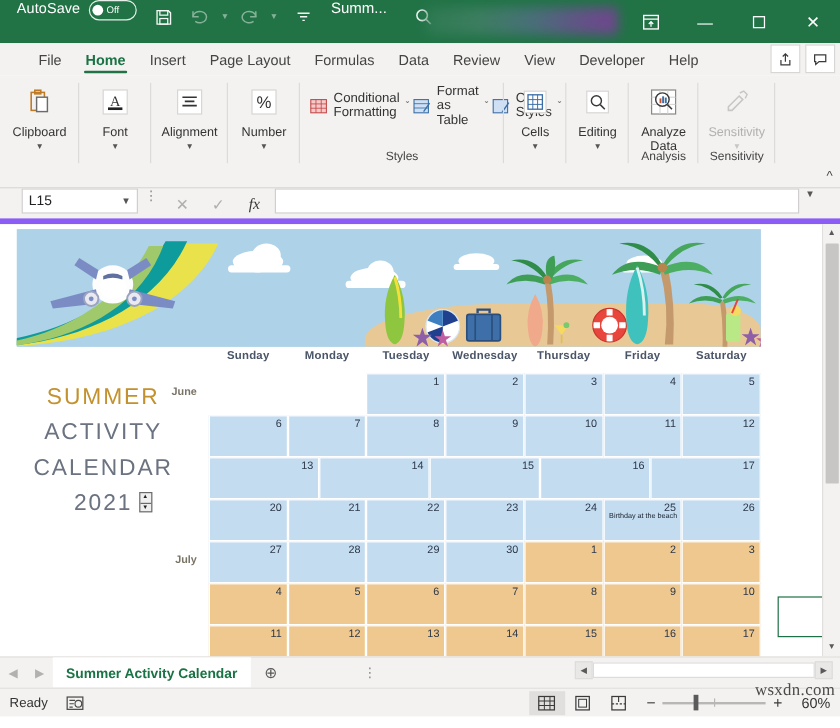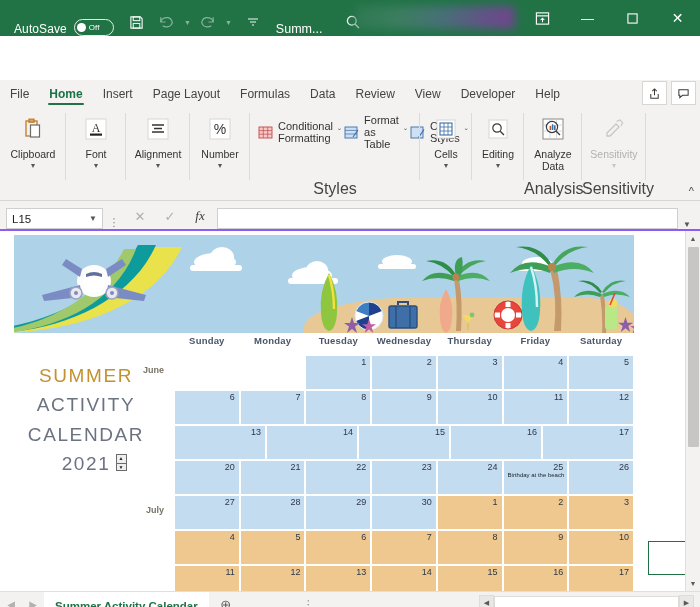--- a/index.html
+++ b/index.html
@@ -7,21 +7,21 @@
     width: 700px; height: 607px;
     font-family: "Liberation Sans", sans-serif;
     overflow: hidden;
     background: #fff;
   }
   #app { position: relative; width: 700px; height: 607px; }
 
   
   .titlebar {
     height: 36px; background: #217346; color: #fff;
-    display: flex; align-items: flex-end; padding: 0 0 0 14px;
+    display: flex; align-items: flex-start; padding: 0 0 0 14px;
     font-size: 12px; position: relative;
   }
   .autosave-label { font-size: 12px; letter-spacing: .1px; }
   .toggle {
     width: 40px; height: 17px; border: 1.4px solid #e6efe9; border-radius: 9px;
     margin-left: 7px; display: flex; align-items: center; padding: 0 2px;
     font-size: 8px; gap: 3px; color:#fff;
   }
   .toggle .knob { width: 9px; height: 9px; border-radius: 50%; background: #fff; flex: none; }
   .tb-icon {
@@ -36,21 +36,21 @@
     position: absolute; left: 355px; top: 6px; width: 160px; height: 23px;
     background: linear-gradient(100deg,#2f7a52 0%,#3f7f63 28%,#4d6f7e 55%,#6a4f8e 80%,#7a3f96 100%);
     filter: blur(5px); opacity: .9; border-radius: 3px;
   }
   .wincontrols { position: absolute; right: 0; top: 0; display: flex; height: 36px; }
   .winbtn { width: 45px; display: flex; align-items: center; justify-content: center; color:#fff; }
 
   
   .tabsbar {
     height: 27px; background: #f3f2f1; display: flex; align-items: stretch;
-    padding-left: 0; font-size: 12px; color: #333; position: relative; margin-top: 44px;
+    padding-left: 22px; font-size: 12px; color: #333; position: relative;
   }
   .tab {
     padding: 0 10px; display: flex; align-items: center; color: #444;
     position: relative; white-space: nowrap;
   }
   .tab.active { color: #1a7344; font-weight: bold; }
   .tab.active::after {
     content:""; position: absolute; left: 9px; right: 9px; bottom: 2px;
     height: 2.5px; background: #217346; border-radius: 2px;
   }
@@ -70,30 +70,30 @@
   .bigbtn {
     width: 60px; padding-top: 6px; display: flex; flex-direction: column;
     align-items: center; font-size: 10.5px; color: #333; line-height: 1.15; text-align: center;
   }
   .bigbtn .ic {
     width: 32px; height: 32px; display: flex; align-items: center; justify-content: center;
     margin-bottom: 3px;
   }
   .bigbtn .chev { font-size: 8px; color: #555; margin-top: 1px; }
   .bigbtn.disabled { color: #b3b1af; }
-  .grp-title { font-size: 16px; color: #444; position: absolute; bottom: 2px; width: 100%; text-align: center; }
+  .grp-title { font-size: 10px; color: #444; position: absolute; bottom: 20px; width: 100%; text-align: center; }
   .styles-list { display: flex; flex-direction: row; gap: 3px; padding: 7px 0 0 8px; }
   .styles-item { display: flex; align-items: center; font-size: 11px; color: #333; gap: 5px; }
   .styles-item .mini { width: 15px; height: 15px; flex: none; }
   .collapse-ribbon { position: absolute; right: 6px; bottom: 3px; font-size: 11px; color: #444; }
 
   
   .fbar {
-    height: 30px; background: #f3f2f1; display: flex; align-items: flex-end;
-    padding: 0 6px; gap: 0; border-bottom: 2px solid #8b5cf6;
+    height: 30px; background: #f3f2f1; display: flex; align-items: flex-start;
+    padding: 0 18px; gap: 0; border-bottom: 5px solid #8b5cf6;
   }
   .namebox {
     width: 97px; height: 21px; background: #fff; border: 1px solid #d0cece;
     display: flex; align-items: center; padding: 0 5px; font-size: 11.5px; color: #222;
   }
   .namebox .nb-chev { margin-left: auto; font-size: 8px; color: #555; }
   .fb-dots { width: 22px; text-align: center; color: #8a8886; font-size: 11px; }
   .fb-btn { width: 30px; height: 26px; display: flex; align-items: center; justify-content: center; color: #b1afad; font-size: 13px; }
   .fb-btn.fx { color: #3b3a39; font-style: italic; font-family: "Liberation Serif", serif; font-size: 13px; }
   .fb-input {

